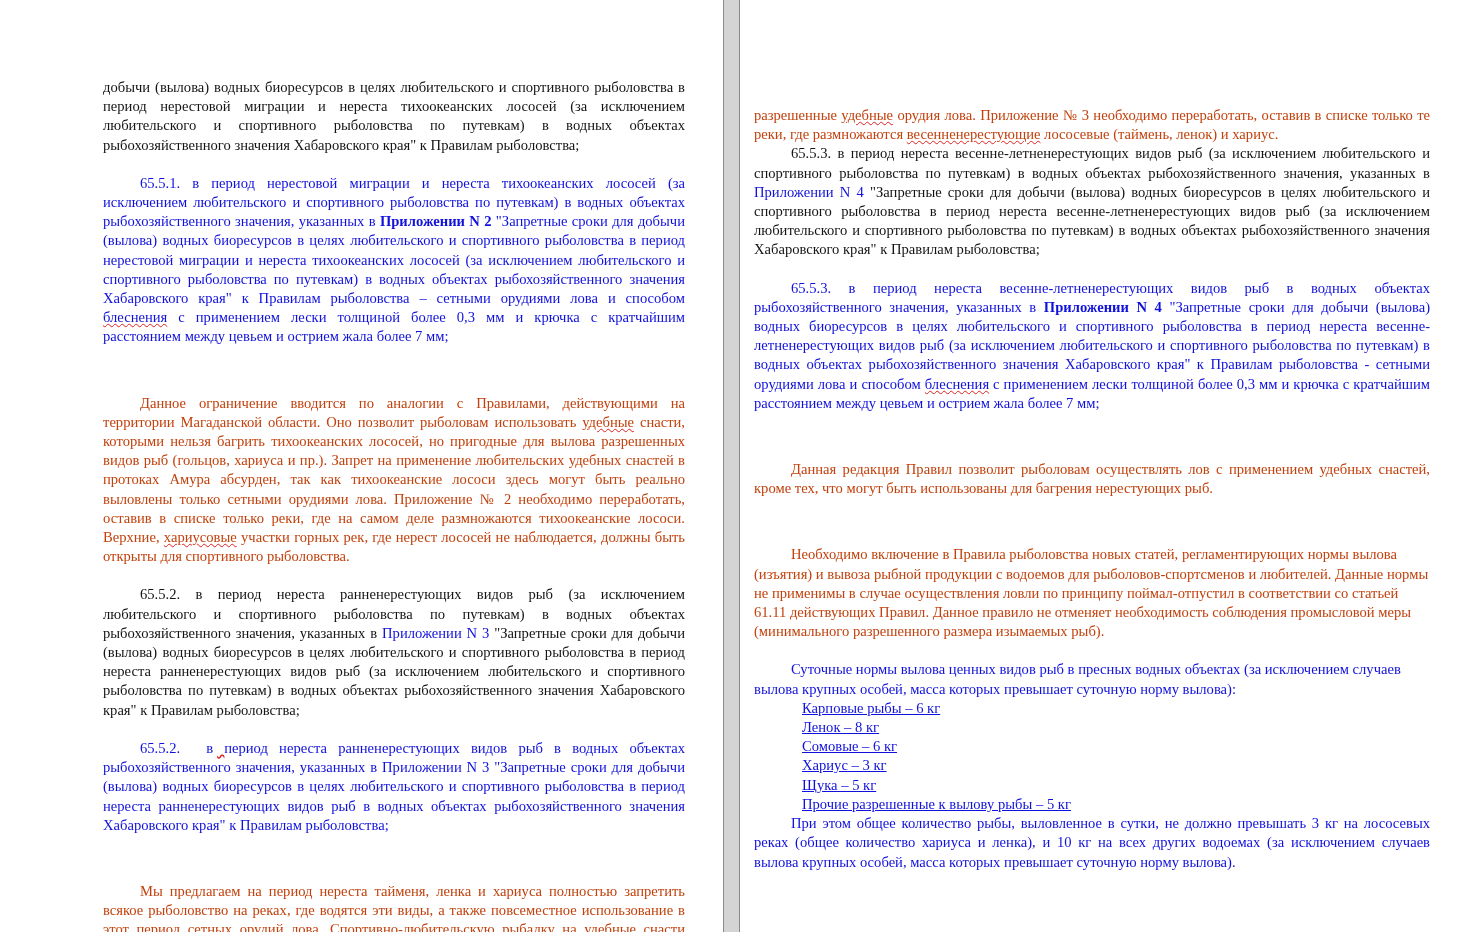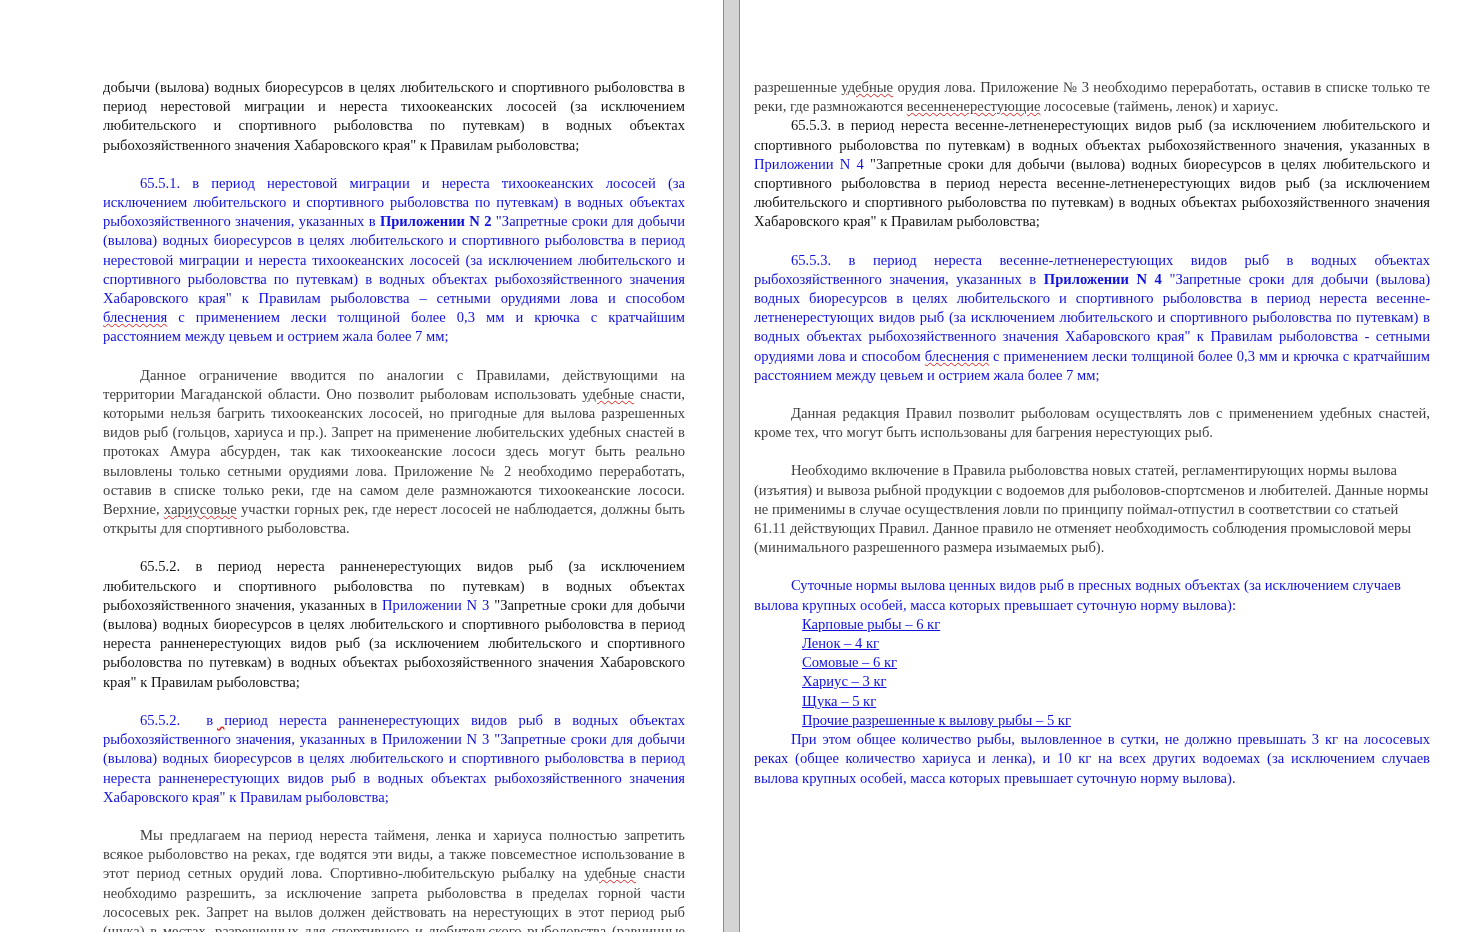--- a/index.html
+++ b/index.html
@@ -44,21 +44,21 @@
     font-size: 14.6px;
     line-height: 19.2px;
     text-align: justify;
     text-indent: 37px;
     hyphens: none;
   }
   p.noindent { text-indent: 0; }
   p.flat { text-align: left; }
 
   .blue   { color: #1111dd; font-family: Liberation Serif, serif; }
-  .green  { color: #404040; }
+  .green  { color: #c2410c; margin-top: 28px; }
   .black  { color: #141414; }
 
   .b { font-weight: bold; }
 
   .sp {
     text-decoration: underline;
     text-decoration-color: #e02020;
     text-decoration-style: wavy;
     text-decoration-thickness: 1px;
     text-underline-offset: 1px;
@@ -140,21 +140,21 @@
     <div class="spacer-md"></div>
 
     <p class="green flat">Необходимо включение в Правила рыболовства новых статей, регламентирующих нормы вылова (изъятия) и вывоза рыбной продукции с водоемов для рыболовов-спортсменов и любителей. Данные нормы не применимы в случае осуществления ловли по принципу поймал-отпустил в соответствии со статьей 61.11 действующих Правил. Данное правило не отменяет необходимость соблюдения промысловой меры (минимального разрешенного размера изымаемых рыб).</p>
 
     <div class="spacer-md"></div>
 
     <p class="blue flat">Суточные нормы вылова ценных видов рыб в пресных водных объектах (за исключением случаев вылова крупных особей, масса которых превышает суточную норму вылова):</p>
 
     <ul class="fishlist">
       <li>Карповые рыбы – 6 кг</li>
-      <li>Ленок – 4 кг</li>
+      <li>Ленок – 8 кг</li>
       <li>Сомовые – 6 кг</li>
       <li>Хариус – 3 кг</li>
       <li>Щука – 5 кг</li>
       <li>Прочие разрешенные к вылову рыбы – 5 кг</li>
     </ul>
 
     <p class="blue">При этом общее количество рыбы, выловленное в сутки, не должно превышать 3 кг на лососевых реках (общее количество хариуса и ленка), и 10 кг на всех других водоемах (за исключением случаев вылова крупных особей, масса которых превышает суточную норму вылова).</p>
 
 
   </div>

